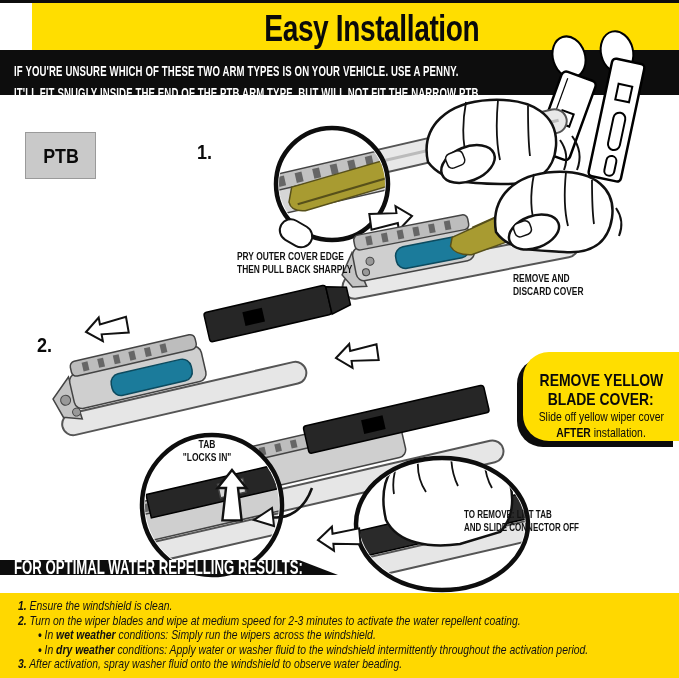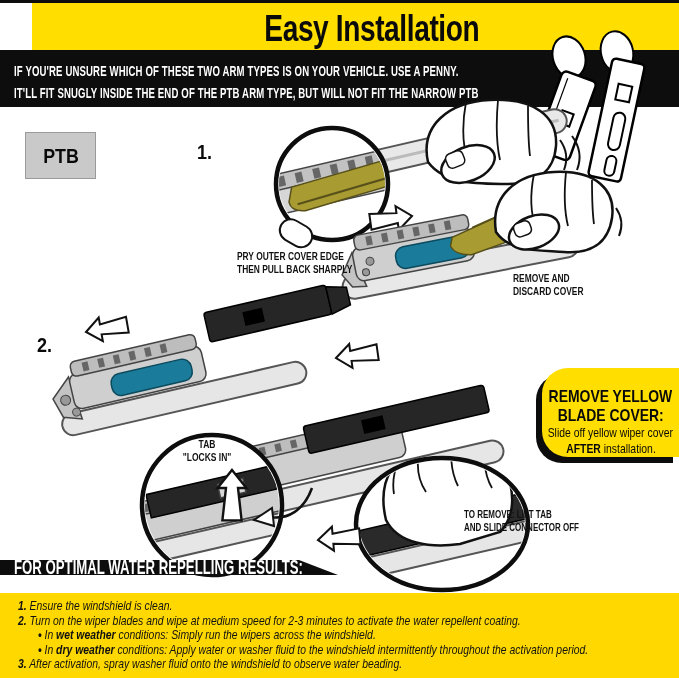--- a/index.html
+++ b/index.html
@@ -9,34 +9,34 @@
   }
   *{margin:0;padding:0;box-sizing:border-box;}
   html,body{background:#fff;}
   .poster{position:relative;width:679px;height:678px;background:#fff;overflow:hidden;
           font-family:"Liberation Sans",sans-serif;}
   .abs{position:absolute;white-space:nowrap;}
   .topline{left:0;top:0;width:679px;height:3px;background:var(--ink_black);}
   .header{left:0;top:3px;width:679px;height:47px;background:var(--header_yellow);text-align:center;margin-left:32px;}
   .header .t{display:inline-block;margin-top:5px;font-size:36px;font-weight:bold;color:#0a0a0a;
              transform:scaleX(.78);transform-origin:center;letter-spacing:-.5px;}
-  .notice{left:0;top:50px;width:679px;height:57px;background:var(--ink_black);}
+  .notice{left:0;top:50px;width:679px;height:45px;background:var(--ink_black);}
   .notice .l{position:absolute;left:14px;color:#fff;font-weight:bold;font-size:15px;
              transform:scaleX(.64);transform-origin:left center;letter-spacing:.2px;}
   .ptbbox{left:25px;top:132px;width:71px;height:47px;background:var(--ptb_gray);
           border:1px solid #9a9a9a;display:flex;align-items:center;justify-content:center;}
   .ptbbox span{font-size:21px;font-weight:bold;transform:scaleX(.85);color:#0a0a0a;}
   .stepnum{font-size:20px;font-weight:bold;color:#0a0a0a;transform:scaleX(.9);transform-origin:left center;}
   .cap{font-size:10.5px;font-weight:bold;color:#111;line-height:13px;
        transform:scaleX(.8);transform-origin:left top;}
   .capc{font-size:10px;font-weight:bold;color:#111;line-height:12.5px;text-align:center;
         transform:scaleX(.85);transform-origin:center top;}
-  .callout{right:0;top:352px;width:137px;height:89px;background:var(--callout_yellow);
+  .callout{right:0;top:352px;width:156px;height:89px;background:var(--callout_yellow);
            border-radius:26px 0 0 26px;box-shadow:-6px 6px 0 #0c0c0c;
-           display:flex;flex-direction:column;align-items:center;justify-content:center;padding-top:18px;margin-top:16px;}
+           display:flex;flex-direction:column;align-items:center;justify-content:center;padding-top:18px;}
   .callout .bt{font-size:17px;font-weight:bold;line-height:19px;transform:scaleX(.82);color:#0a0a0a;}
   .callout .bb{font-size:13px;line-height:16px;transform:scaleX(.8);color:#0a0a0a;}
   .banner{left:0;top:560px;width:345px;height:15px;background:var(--ink_black);
           clip-path:polygon(0 0,299px 0,338px 100%,0 100%);display:flex;align-items:center;}
   .banner span{margin-left:14px;color:#fff;font-size:20px;font-weight:bold;
                transform:scaleX(.66);transform-origin:left center;}
   .bottom{left:0;top:593px;width:679px;height:92px;background:var(--bottom_yellow);font-style:italic;}
   .row{position:absolute;font-size:13px;color:#111;transform:scaleX(.8);transform-origin:left top;
        white-space:nowrap;}
   .row b{font-weight:bold;}

